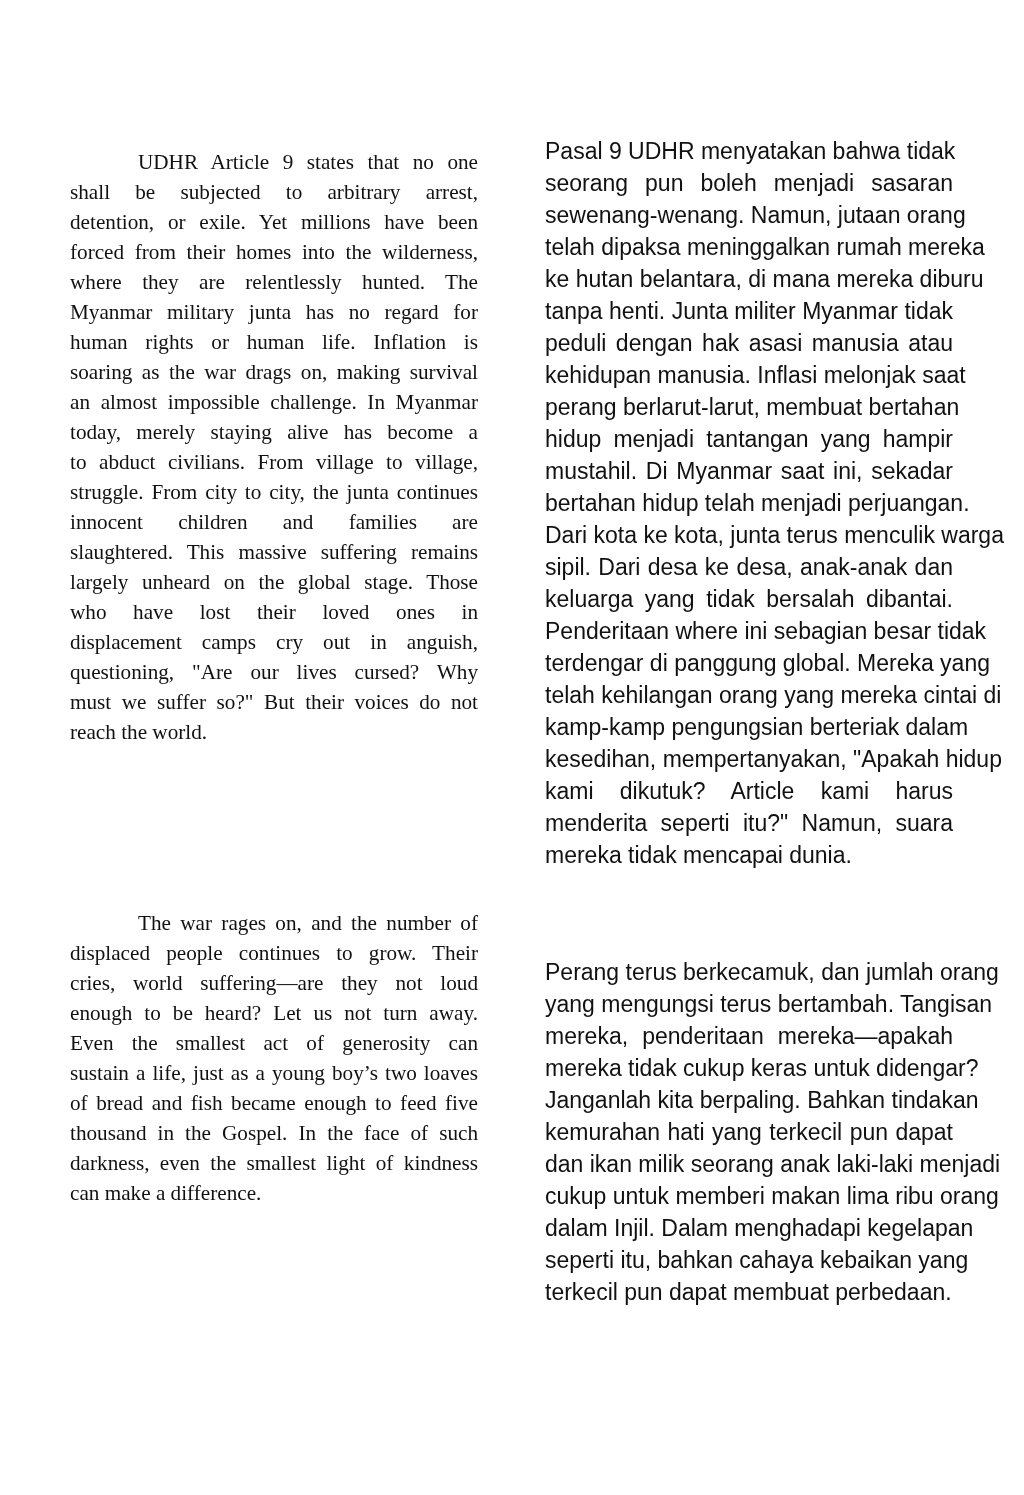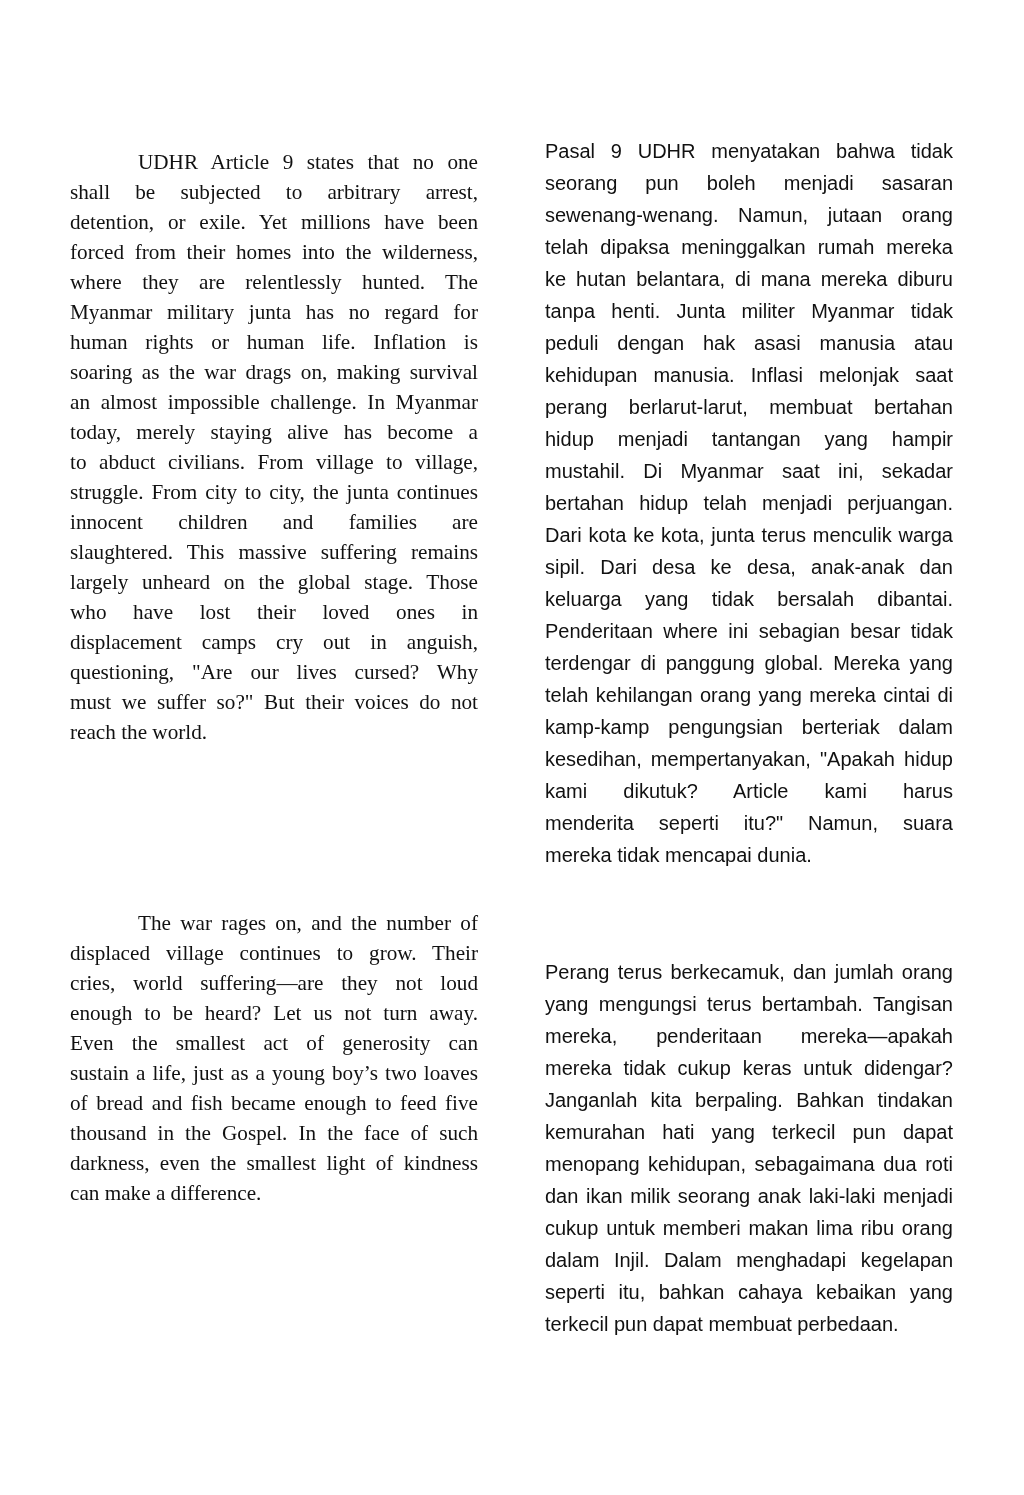--- a/index.html
+++ b/index.html
@@ -1,19 +1,19 @@
 <!DOCTYPE html>
 <html><head>
   <meta charset="utf-8">
   <style>
     html, body { margin: 0; padding: 0; background: #ffffff; }
     body { width: 1024px; height: 1495px; position: relative; overflow: hidden; color: #111; }
     .col { position: absolute; }
     .en { left: 70px; width: 408px; font-family: "Liberation Serif", serif; font-size: 21.2px; line-height: 30px; }
-    .id { left: 545px; width: 408px; font-family: "Liberation Sans", sans-serif; font-size: 20px; line-height: 32px; }
+    .id { left: 545px; width: 408px; font-family: "Liberation Sans", sans-serif; font-size: 23px; line-height: 32px; }
     #en-p1 { top: 135px; margin-top: 12px; }
     #en-p2 { top: 908px; }
     #id-p1 { top: 135px; }
     #id-p2 { top: 912px; margin-top: 44px; }
     .line { display: block; white-space: nowrap; text-align: justify; text-align-last: justify; height: 30px; }
     .id .line { height: 32px; }
     .line.last { text-align-last: left; }
     .line.indent { padding-left: 68px; }
   </style>
 </head>
@@ -36,21 +36,21 @@
     <span class="line">slaughtered. This massive suffering remains</span>
     <span class="line">largely unheard on the global stage. Those</span>
     <span class="line">who have lost their loved ones in</span>
     <span class="line">displacement camps cry out in anguish,</span>
     <span class="line">questioning, "Are our lives cursed? Why</span>
     <span class="line">must we suffer so?" But their voices do not</span>
     <span class="line last">reach the world.</span>
   </div>
 <div class="col en" id="en-p2">
     <span class="line indent">The war rages on, and the number of</span>
-    <span class="line">displaced village continues to grow. Their</span>
+    <span class="line">displaced people continues to grow. Their</span>
     <span class="line">cries, world suffering—are they not loud</span>
     <span class="line">enough to be heard? Let us not turn away.</span>
     <span class="line">Even the smallest act of generosity can</span>
     <span class="line">sustain a life, just as a young boy’s two loaves</span>
     <span class="line">of bread and fish became enough to feed five</span>
     <span class="line">thousand in the Gospel. In the face of such</span>
     <span class="line">darkness, even the smallest light of kindness</span>
     <span class="line last">can make a difference.</span>
   </div>
 <div class="col id" id="id-p1">
@@ -78,19 +78,18 @@
     <span class="line">menderita seperti itu?" Namun, suara</span>
     <span class="line last">mereka tidak mencapai dunia.</span>
   </div>
 <div class="col id" id="id-p2">
     <span class="line">Perang terus berkecamuk, dan jumlah orang</span>
     <span class="line">yang mengungsi terus bertambah. Tangisan</span>
     <span class="line">mereka, penderitaan mereka—apakah</span>
     <span class="line">mereka tidak cukup keras untuk didengar?</span>
     <span class="line">Janganlah kita berpaling. Bahkan tindakan</span>
     <span class="line">kemurahan hati yang terkecil pun dapat</span>
-    <span class="line">menopang kehidupan, sebagaimana dua roti</span>
     <span class="line">dan ikan milik seorang anak laki-laki menjadi</span>
     <span class="line">cukup untuk memberi makan lima ribu orang</span>
     <span class="line">dalam Injil. Dalam menghadapi kegelapan</span>
     <span class="line">seperti itu, bahkan cahaya kebaikan yang</span>
     <span class="line last">terkecil pun dapat membuat perbedaan.</span>
   </div>
 
 </body></html>

